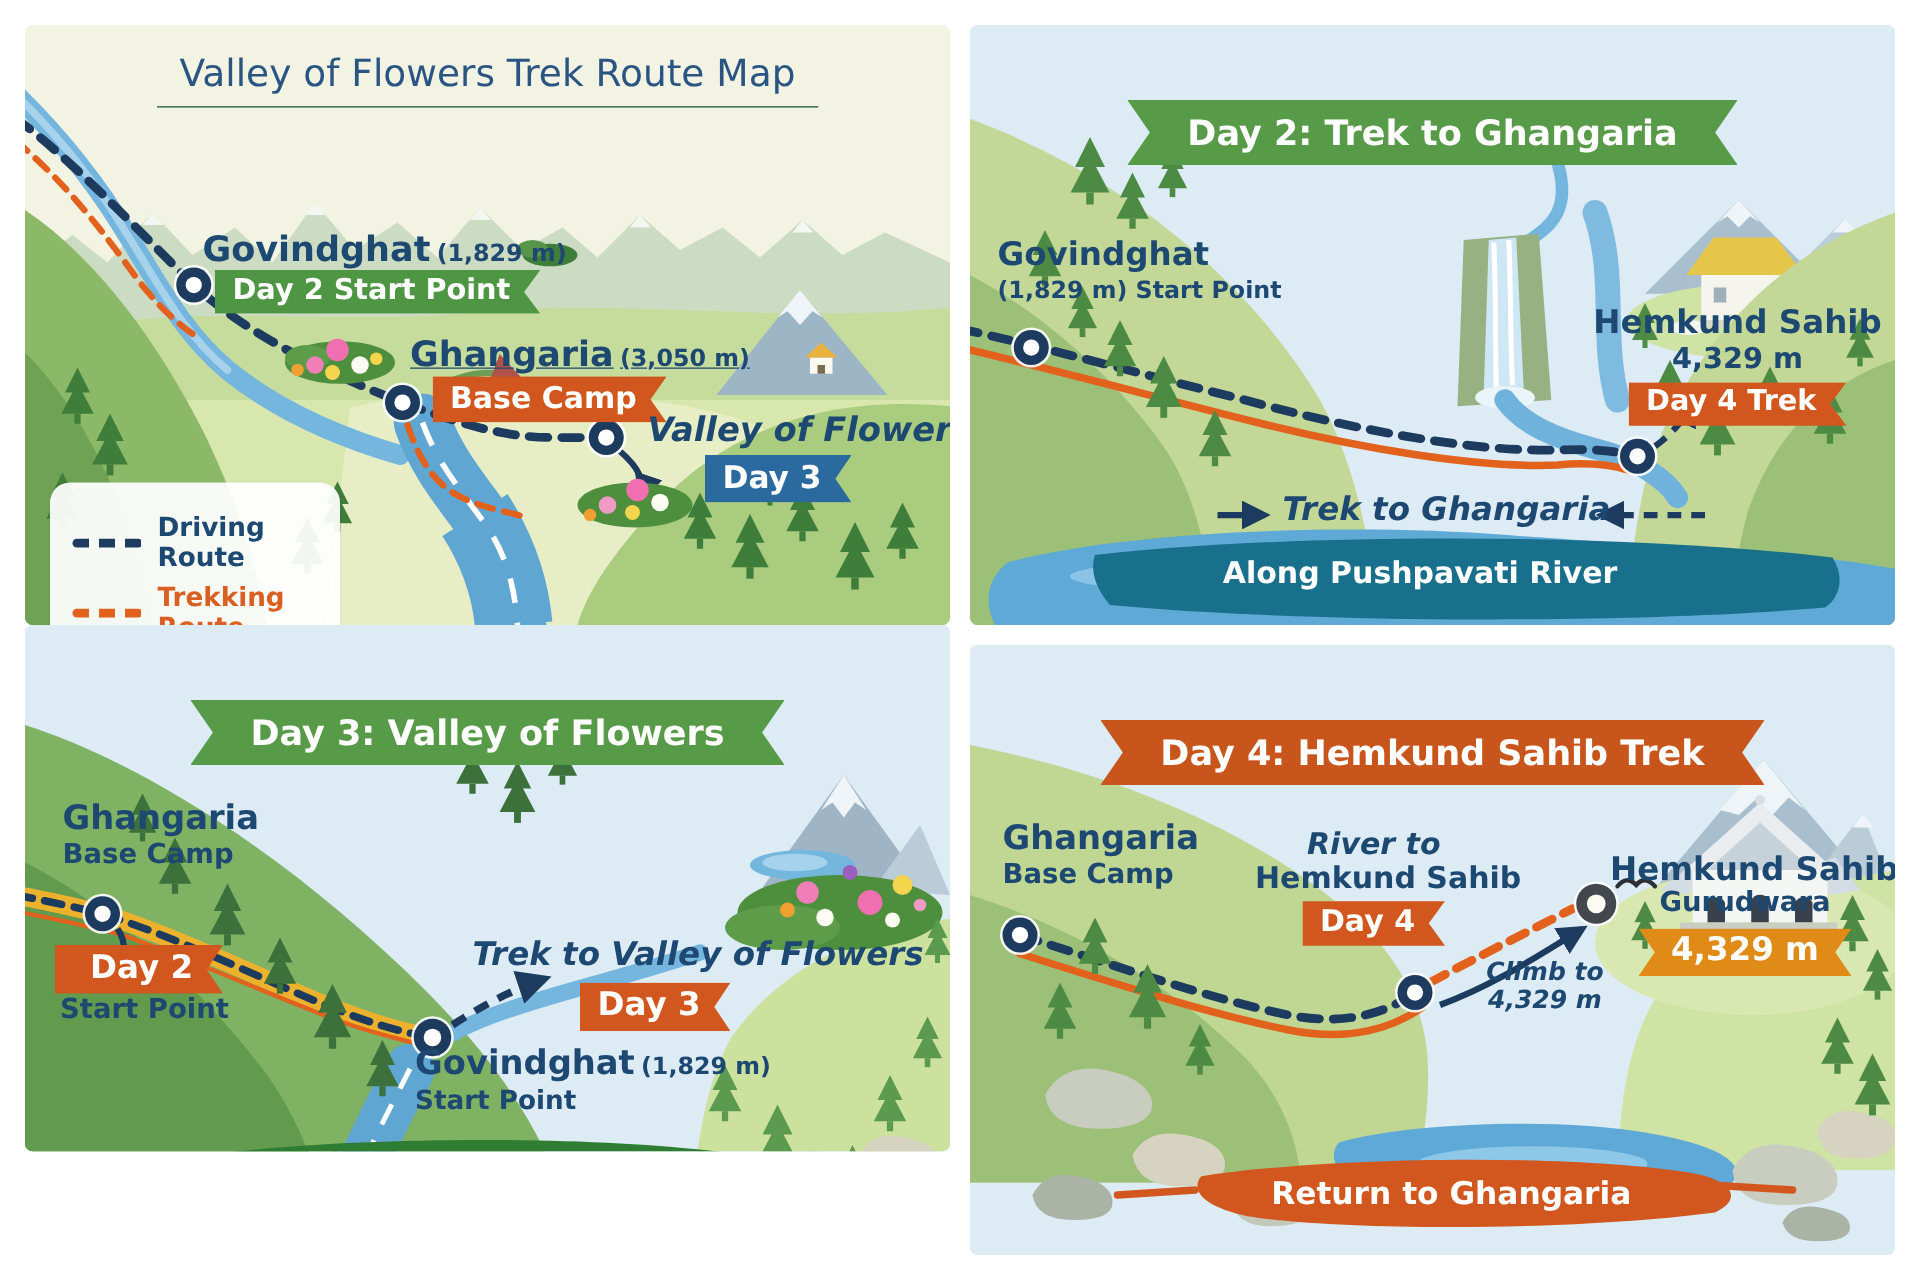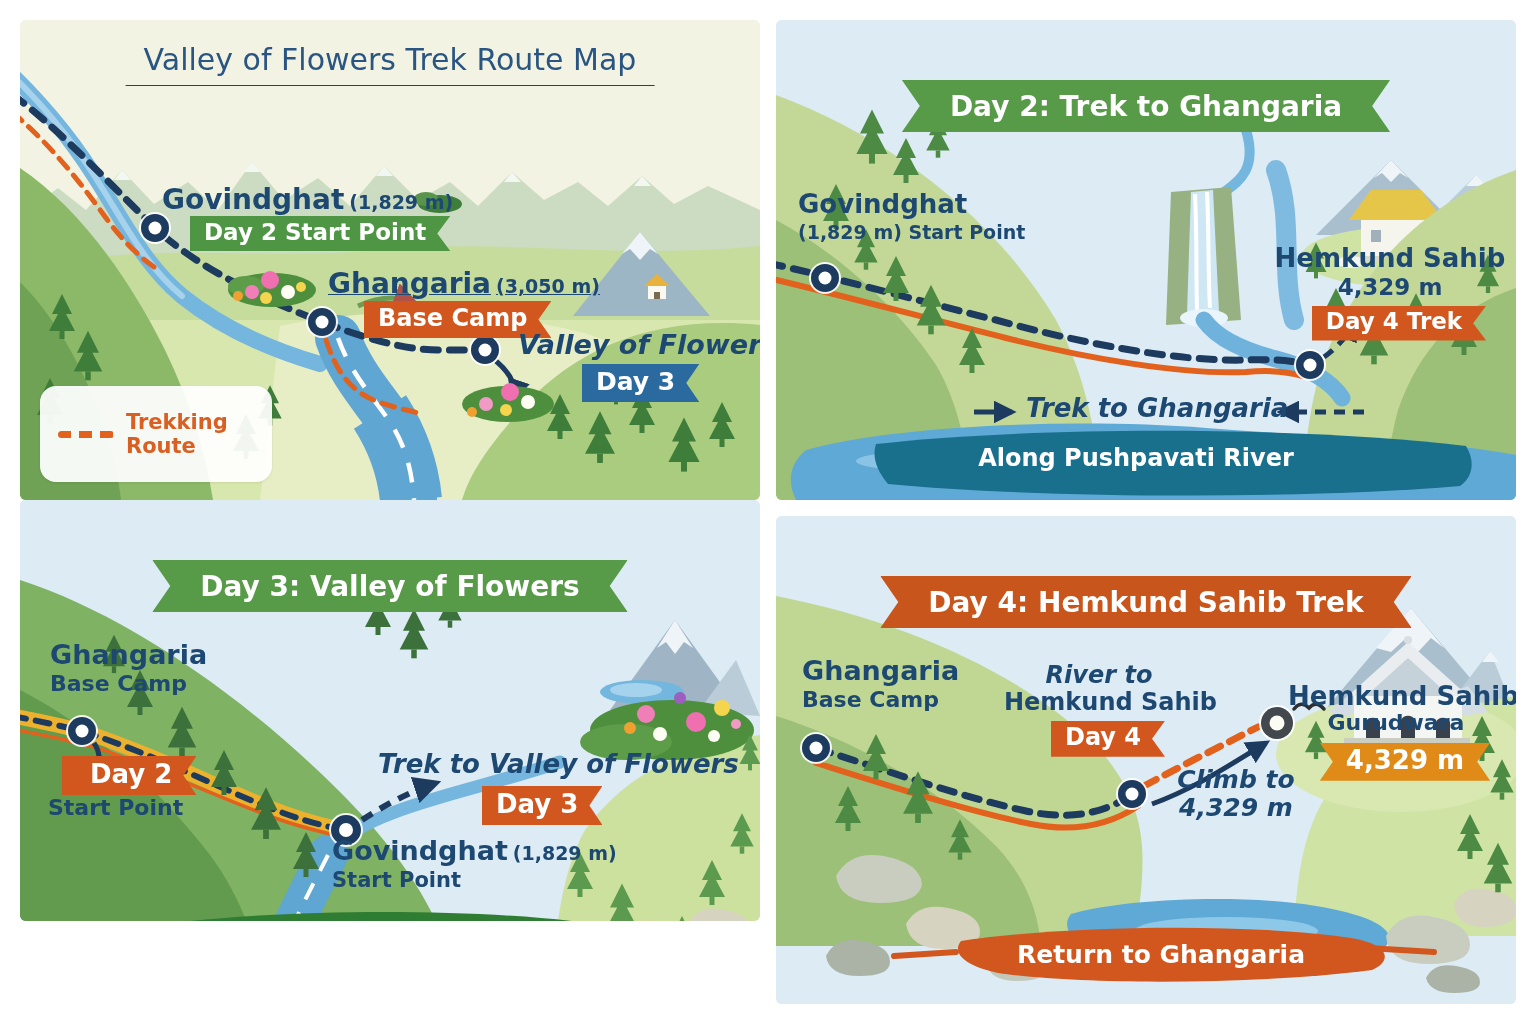--- a/index.html
+++ b/index.html
@@ -24,21 +24,21 @@
 
   .ribbon{position:absolute;left:50%;transform:translateX(-50%);top:24px;height:52px;
           display:flex;align-items:center;justify-content:center;color:#fff;
           font-size:28px;font-weight:700;white-space:nowrap;padding:0 48px;
           clip-path:polygon(0 0,100% 0,calc(100% - 18px) 50%,100% 100%,0 100%,18px 50%);margin-top:36px;}
   .ribbon.green{background:#579a47;}
   .ribbon.orange{background:#c8551b;}
 
   .badge{position:absolute;color:#fff;font-weight:700;white-space:nowrap;
          padding:3px 24px 6px 14px;font-size:24px;
-         clip-path:polygon(0 0,100% 0,calc(100% - 13px) 50%,100% 100%,0 100%);margin-left:18px;}
+         clip-path:polygon(0 0,100% 0,calc(100% - 13px) 50%,100% 100%,0 100%);}
   .badge.greenb{background:#4f9644;font-size:23px;}
   .badge.orangeb{background:#d2571e;}
   .badge.blueb{background:#2a6a9e;font-size:25px;}
   .badge.amberb{background:#e08a17;font-size:26px;padding:3px 26px 6px 26px;
          clip-path:polygon(0 0,100% 0,calc(100% - 13px) 50%,100% 100%,0 100%,13px 50%);}
   .badge.inline{position:static;display:inline-block;}
 
   .blob-txt{position:absolute;color:#ffffff;font-weight:700;text-align:center;}
 
   .legend{position:absolute;left:20px;top:366px;width:196px;background:rgba(255,255,255,.93);
@@ -159,20 +159,24 @@
       <span class="nm">Govindghat</span><span class="el">(1,829 m)</span>
     </div>
     <div class="badge greenb" style="left:152px;top:196px;">Day 2 Start Point</div>
     <div class="lbl" style="left:308px;top:248px;text-decoration:underline;">
       <span class="nm">Ghangaria</span><span class="el">(3,050 m)</span>
     </div>
     <div class="badge orangeb" style="left:326px;top:281px;">Base Camp</div>
     <div class="lbl it" style="left:498px;top:310px;font-size:27px;">Valley of Flowers</div>
     <div class="badge blueb" style="left:544px;top:344px;">Day 3</div>
     <div class="legend">
+      <div class="lrow">
+        <span class="dash navy"></span>
+        <span class="ltxt navy-t">Driving Route</span>
+      </div>
       <div class="lrow">
         <span class="dash orng"></span>
         <span class="ltxt orng-t">Trekking Route</span>
       </div>
     </div>
   </section>
 
   <section class="panel p2">
     <svg class="scene" width="740" height="480" viewBox="0 0 740 480">
       <defs>
@@ -461,21 +465,21 @@
     <div class="ribbon orange">Day 4: Hemkund Sahib Trek</div>
     <div class="lbl" style="left:26px;top:140px;">
       <div style="font-size:27px;">Ghangaria</div>
       <div style="font-size:22px;margin-top:2px;">Base Camp</div>
     </div>
     <div class="lbl ctr" style="left:228px;top:146px;width:190px;">
       <div class="it" style="font-size:24px;">River to</div>
       <div style="font-size:24px;">Hemkund Sahib</div>
       <div class="badge orangeb inline" style="font-size:24px;margin-top:5px;">Day 4</div>
     </div>
-    <div class="lbl it ctr" style="left:385px;top:250px;width:150px;font-size:25px;">
+    <div class="lbl it ctr" style="left:385px;top:250px;width:150px;font-size:20px;">
       <div>Climb to</div>
       <div>4,329 m</div>
     </div>
     <div class="lbl ctr" style="left:512px;top:166px;width:216px;">
       <div style="font-size:26px;">Hemkund Sahib</div>
       <div style="font-size:22px;">Gurudwara</div>
       <div class="badge amberb inline" style="margin-top:7px;">4,329 m</div>
     </div>
     <div class="blob-txt" style="left:230px;top:424px;width:310px;font-size:25px;">Return to Ghangaria</div>
   </section>

